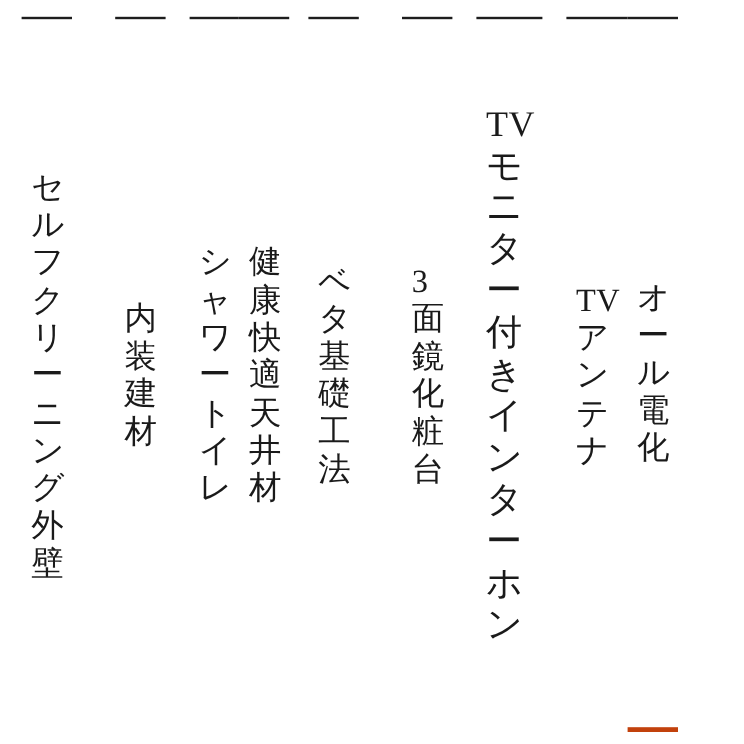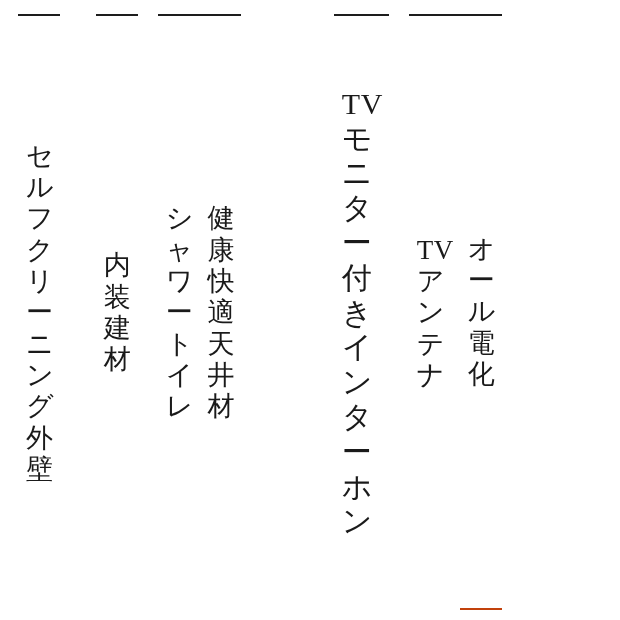--- a/index.html
+++ b/index.html
@@ -46,21 +46,21 @@
   .spec-cell.col-left {
     margin-right: 16px;
   }
 
   .spec-cell.col-right {
     margin-left: 20px;
   }
 
   
   .spec-row:last-child .spec-cell {
-    border-bottom: 2px solid #c2410c;
+    border-bottom: 4px solid #c2410c;
   }
 
   .cell-text {
     font-size: 27px;
     line-height: 1.16;
     letter-spacing: 0.5px;
     white-space: pre-line;
     font-weight: 400;
   }
 
@@ -86,20 +86,26 @@
   <div class="spec-row">
     <div class="spec-cell col-right">
       <span class="cell-text">シャワートイレ</span>
     </div>
     <div class="spec-cell col-left">
       <span class="cell-text">健康快適天井材</span>
     </div>
   </div>
 
   <div class="spec-row">
+    <div class="spec-cell col-left">
+      <span class="cell-text">ベタ基礎工法</span>
+    </div>
+    <div class="spec-cell col-right">
+      <span class="cell-text">3面鏡化粧台</span>
+    </div>
   </div>
 
   <div class="spec-row">
     <div class="spec-cell col-right">
       <span class="cell-text small">TVモニター付き
 インターホン</span>
     </div>
   </div>
 
 

